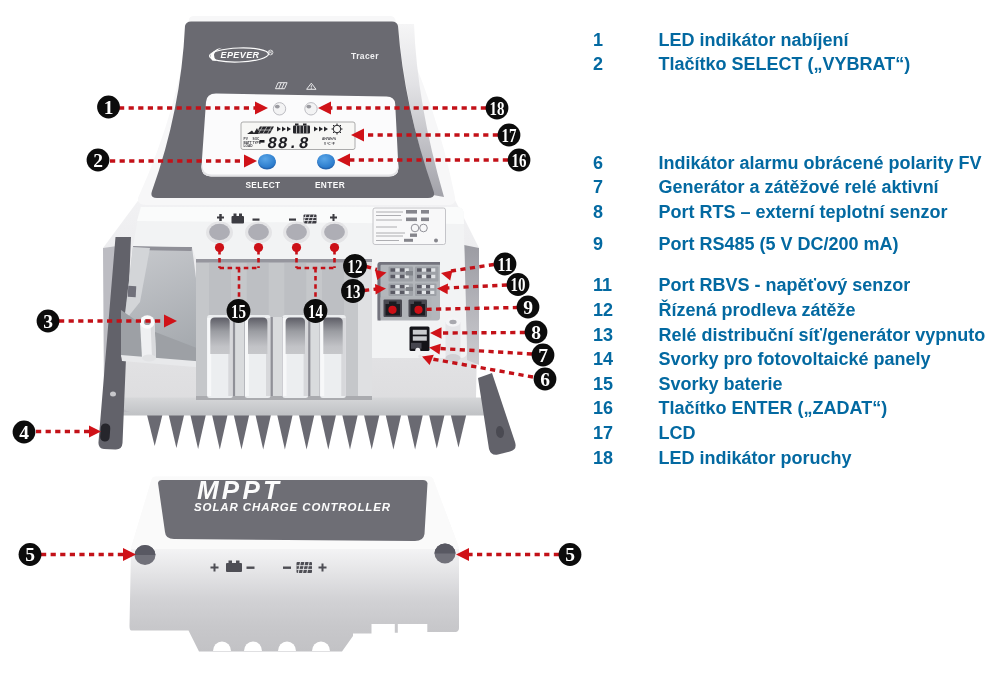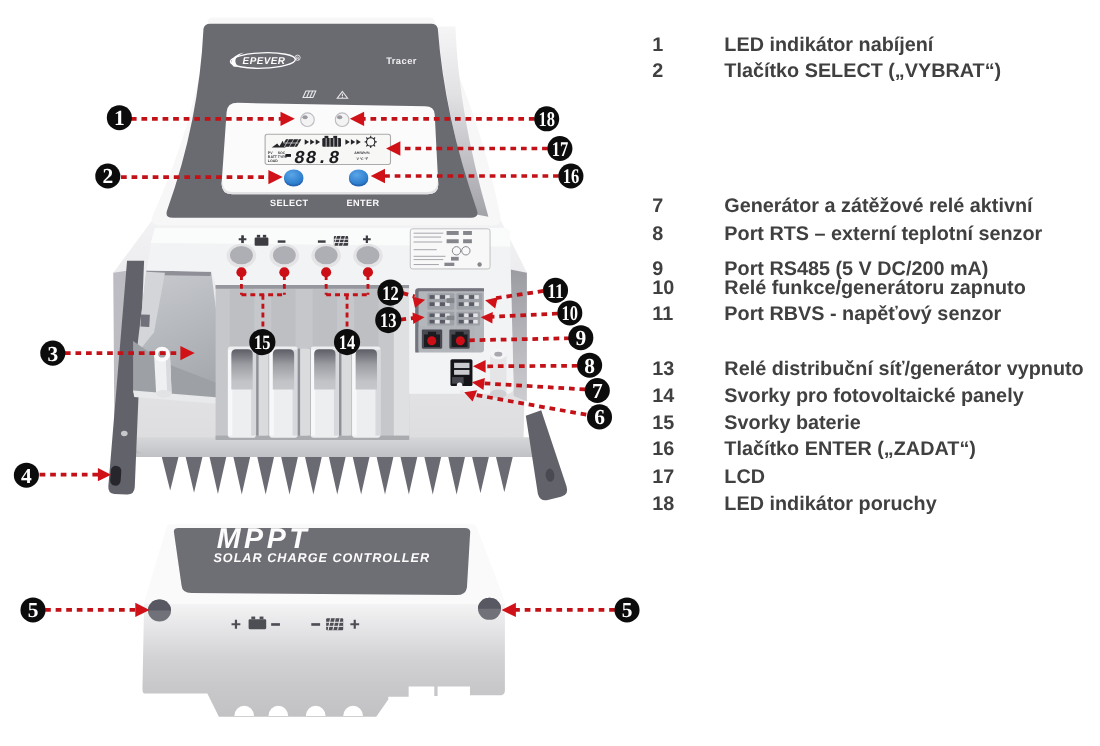--- a/index.html
+++ b/index.html
@@ -1,15 +1,15 @@
 <!DOCTYPE html>
 <html><head><meta charset="utf-8"><title>t</title><style>
 html,body{margin:0;padding:0;background:#fff;}
 #c{position:relative;width:1000px;height:678px;overflow:hidden;font-family:"Liberation Sans",sans-serif;}
-.lg{position:absolute;left:593px;font-weight:bold;font-size:18px;line-height:24px;color:#404040;white-space:nowrap;}
+.lg{position:absolute;left:593px;font-weight:bold;font-size:18px;line-height:24px;color:#0369a1;white-space:nowrap;}
 .lg .n{display:inline-block;width:65.5px;}
 svg{position:absolute;left:0;top:0;}
 </style></head><body>
 <div id="c">
 <svg width="1000" height="678" viewBox="0 0 1000 678">
 <defs>
 <linearGradient id="bodyg" x1="0" y1="0" x2="0" y2="1">
  <stop offset="0" stop-color="#f2f2f4"></stop>
           <stop offset="1" stop-color="#dcdcde"></stop>
 </linearGradient>
@@ -509,24 +509,25 @@
         </g>
 <g>
           <circle cx="497" cy="108" r="11.4" fill="#0c0c0c"></circle>
           <text x="497" y="114.7" font-size="19" textLength="15" lengthAdjust="spacingAndGlyphs">18</text>
         </g>
 </g>
 </svg>
 
 <div class="lg" style="top:27.5px"><span class="n">1</span>LED indikátor nabíjení</div>
 <div class="lg" style="top:52.1px"><span class="n">2</span>Tlačítko SELECT („VYBRAT“)</div>
+<div class="lg" style="top:150.5px"><span class="n">6</span>Indikátor alarmu obrácené polarity FV</div>
 <div class="lg" style="top:175.1px"><span class="n">7</span>Generátor a zátěžové relé aktivní</div>
 <div class="lg" style="top:199.6px"><span class="n">8</span>Port RTS – externí teplotní senzor</div>
 <div class="lg" style="top:232px"><span class="n">9</span>Port RS485 (5 V DC/200 mA)</div>
-<div class="lg" style="top:248.8px"><span class="n">10</span>Relé funkce/generátoru zapnuto</div>
 <div class="lg" style="top:273.4px"><span class="n">11</span>Port RBVS - napěťový senzor</div>
+<div class="lg" style="top:298px"><span class="n">12</span>Řízená prodleva zátěže</div>
 <div class="lg" style="top:322.6px"><span class="n">13</span>Relé distribuční síť/generátor vypnuto</div>
 <div class="lg" style="top:347.2px"><span class="n">14</span>Svorky pro fotovoltaické panely</div>
 <div class="lg" style="top:371.8px"><span class="n">15</span>Svorky baterie</div>
 <div class="lg" style="top:396.4px"><span class="n">16</span>Tlačítko ENTER („ZADAT“)</div>
 <div class="lg" style="top:421px"><span class="n">17</span>LCD</div>
 <div class="lg" style="top:445.6px"><span class="n">18</span>LED indikátor poruchy</div>
 </div>
 
 </body></html>

